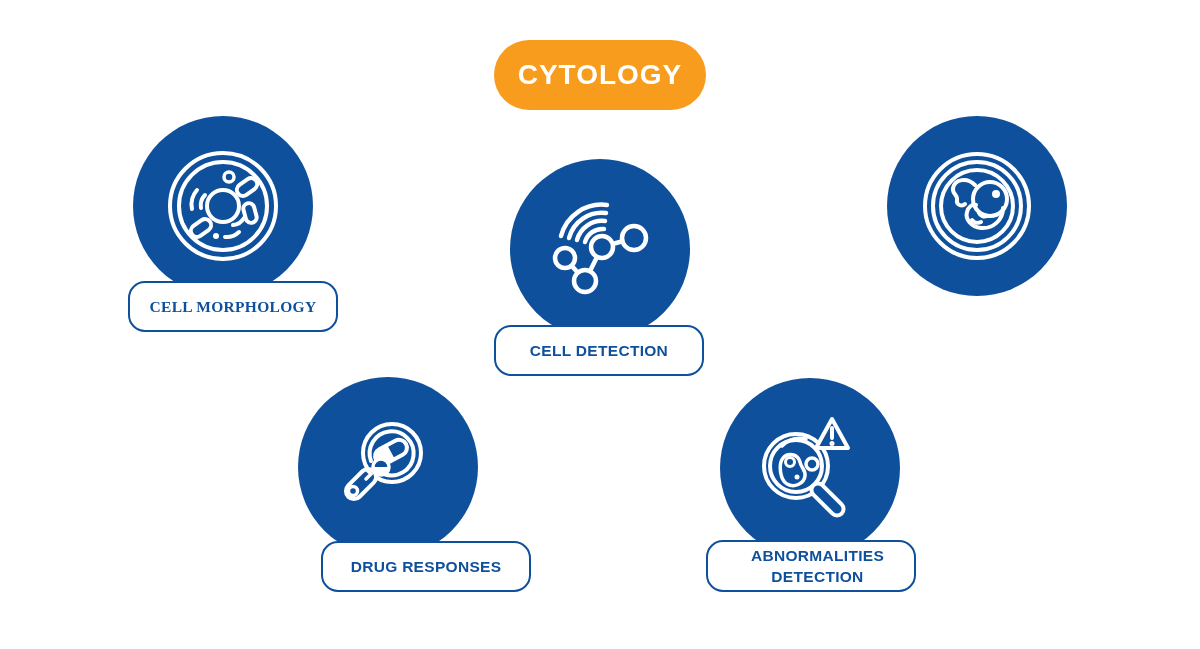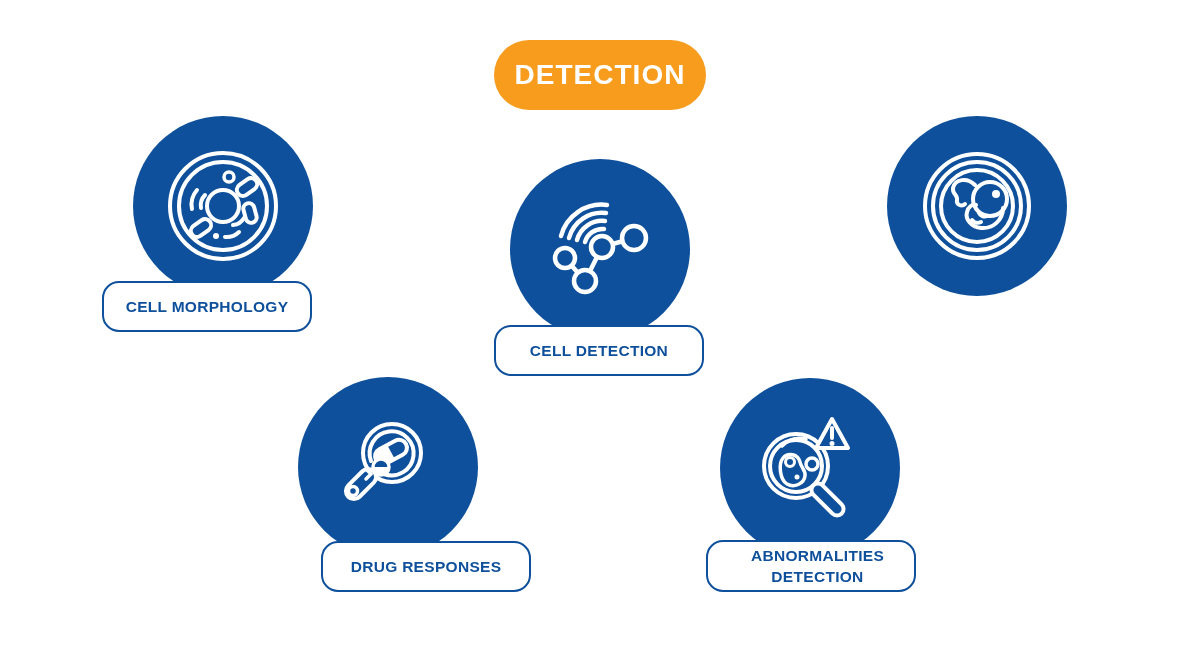--- a/index.html
+++ b/index.html
@@ -28,33 +28,33 @@
   }
   .node-circle svg{display:block;}
   .label-box{
     position:absolute;width:210px;min-height:51px;
     box-sizing:border-box;padding:3px 12px;
     background:#ffffff;border:2.5px solid var(--blue);border-radius:17px;
     display:flex;align-items:center;justify-content:center;text-align:center;
     color:var(--blue);font-weight:700;font-size:15.5px;line-height:21px;letter-spacing:.3px;
   }
   
-  .c1{left:133px;top:116px;} .l1{left:102px;top:281px;}
+  .c1{left:133px;top:116px;} .l1{left:128px;top:281px;font-family:Liberation Serif, serif;}
   .c2{left:510px;top:159px;} .l2{left:494px;top:325px;}
   .c3{left:887px;top:116px;} .l3{left:872px;top:281px;}
   .c4{left:298px;top:377px;} .l4{left:289px;top:541px;margin-left:32px;}
   .c5{left:720px;top:378px;} .l5{left:706px;top:540px;padding-left:25px;}
 </style>
 </head>
 <body>
 
 <div class="canvas">
 
   <div class="title-pill">
-    <span>DETECTION</span>
+    <span>CYTOLOGY</span>
   </div>
 
   <div class="node-circle c1">
     <svg width="120" height="120" viewBox="0 0 120 120" fill="none" stroke="#fff" stroke-width="4" stroke-linecap="round">
       <circle cx="60" cy="60" r="53"></circle>
       <circle cx="60" cy="60" r="44"></circle>
       <circle cx="60" cy="60" r="16"></circle>
       <path d="M70,79 a14,14 0 0 0 11,-7"></path>
       <circle cx="66" cy="31" r="5" stroke-width="3.5"></circle>
       <g transform="translate(84,41) rotate(-35)">

